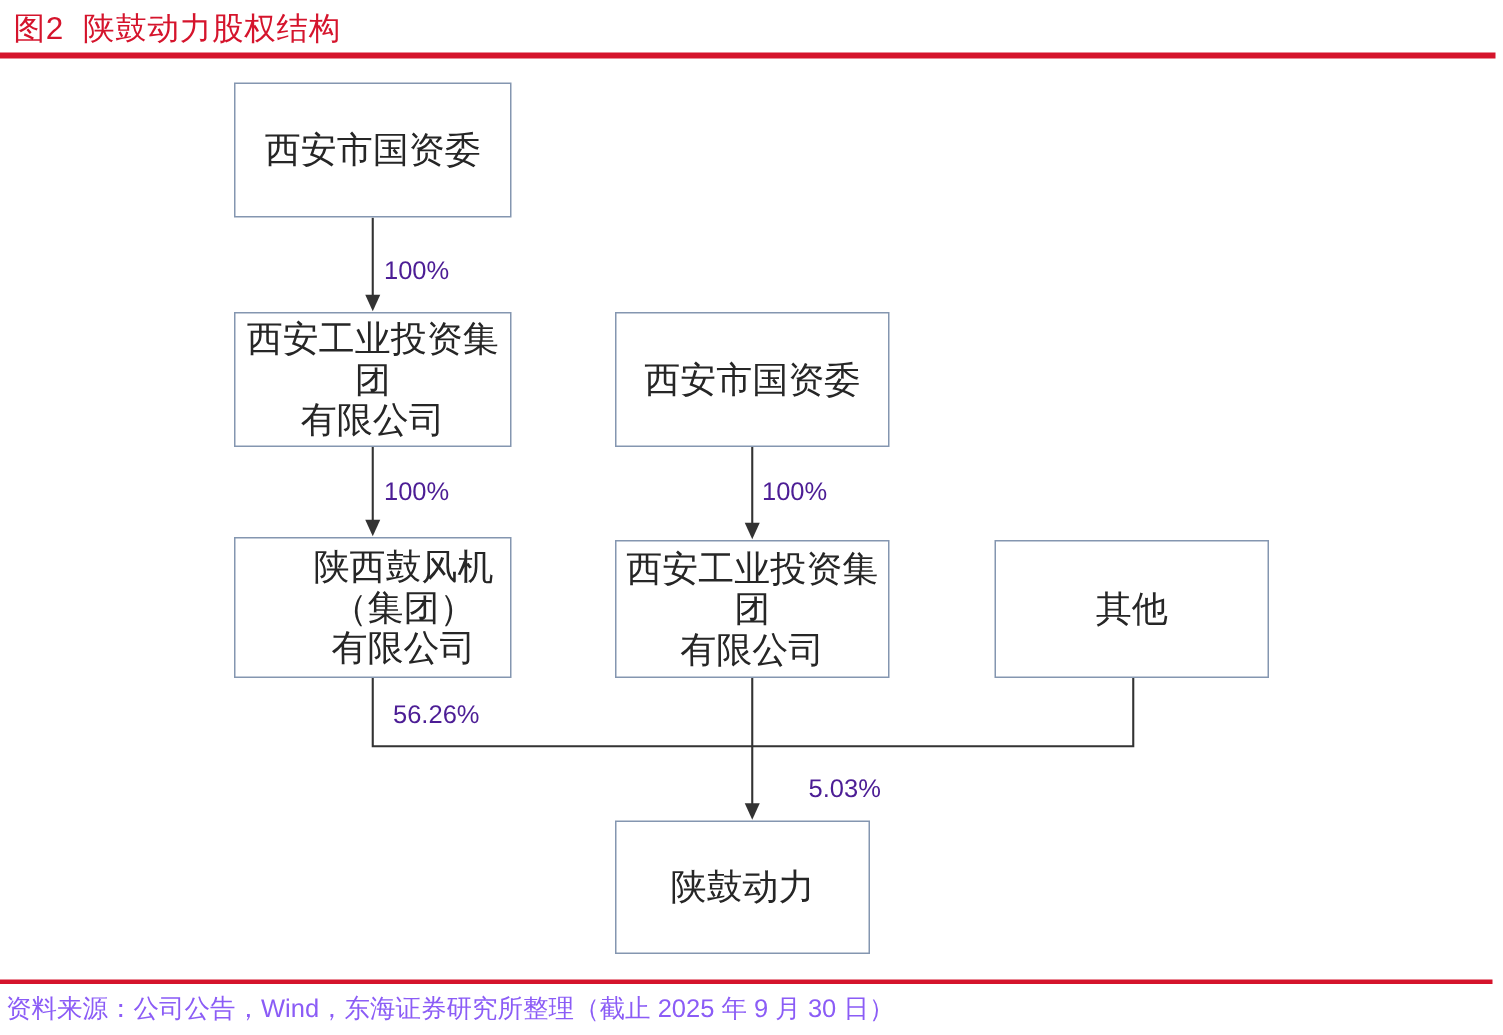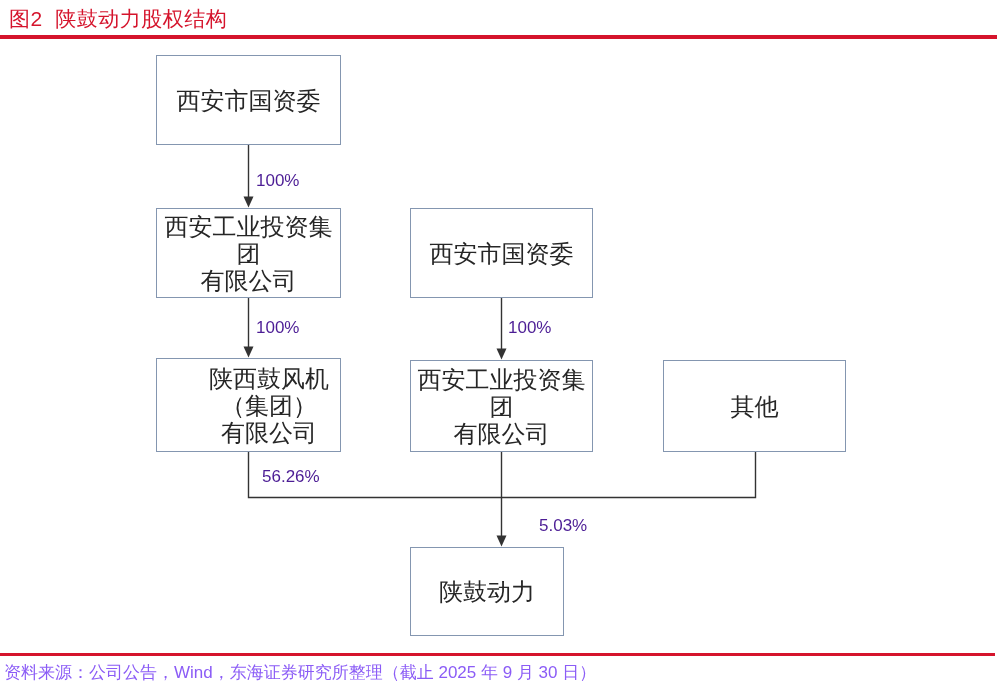--- a/index.html
+++ b/index.html
@@ -108,21 +108,21 @@
   <div class="node" style="left:156px; top:358px; width:185px; height:94px;padding-left:41px;">陕西鼓风机（集团）
 有限公司</div>
 
   <div class="node" style="left:410px; top:208px; width:183px; height:90px;">西安市国资委</div>
 
   <div class="node" style="left:410px; top:360px; width:183px; height:92px;">西安工业投资集团
 有限公司</div>
 
   <div class="node" style="left:663px; top:360px; width:183px; height:92px;">其他</div>
 
-  <div class="node" style="left:410px; top:547px; width:154px; height:89px;">陕鼓动力</div>
+  <div class="node" style="left:410px; top:547px; width:170px; height:89px;">陕鼓动力</div>
 
   <div class="edge-label" style="left:256px; top:171px;">100%</div>
   <div class="edge-label" style="left:256px; top:318px;">100%</div>
   <div class="edge-label" style="left:508px; top:318px;">100%</div>
   <div class="edge-label" style="left:262px; top:467px;">56.26%</div>
   <div class="edge-label" style="left:539px; top:468px;margin-top:48px;">5.03%</div>
 
   <div class="footer-rule"></div>
   <div class="footer-source">资料来源：公司公告，Wind，东海证券研究所整理（截止 2025 年 9 月 30 日）</div>
 

